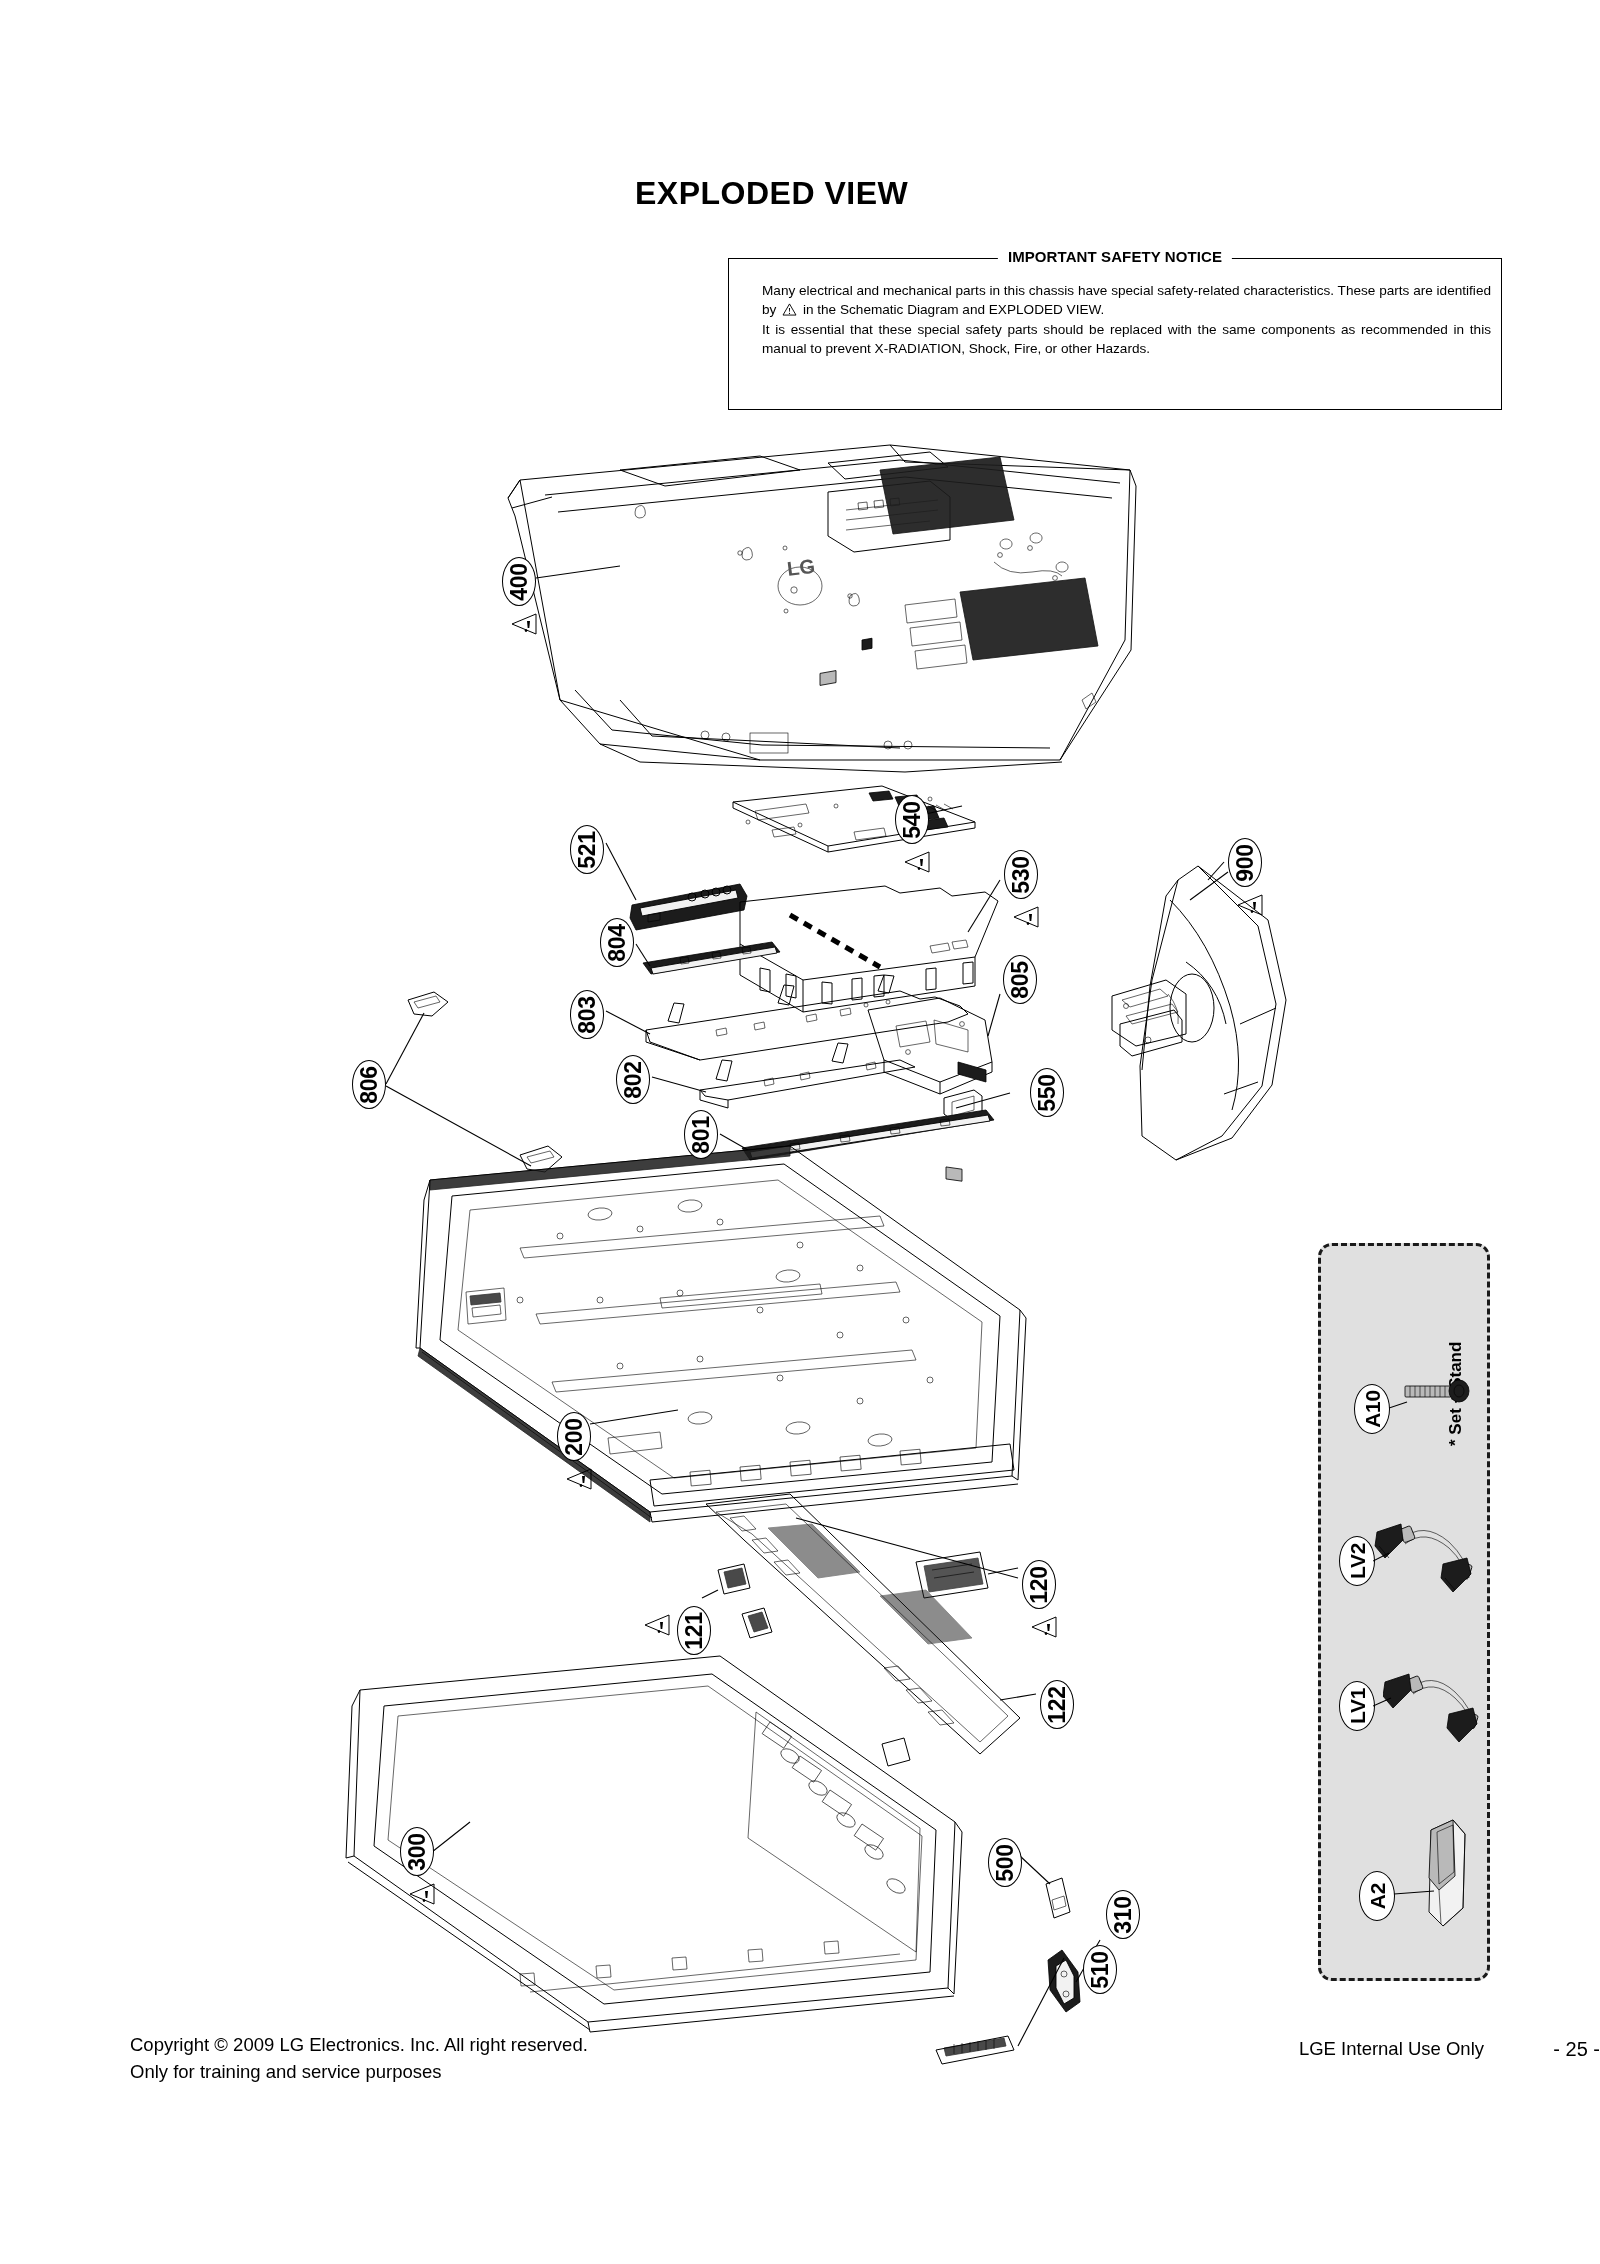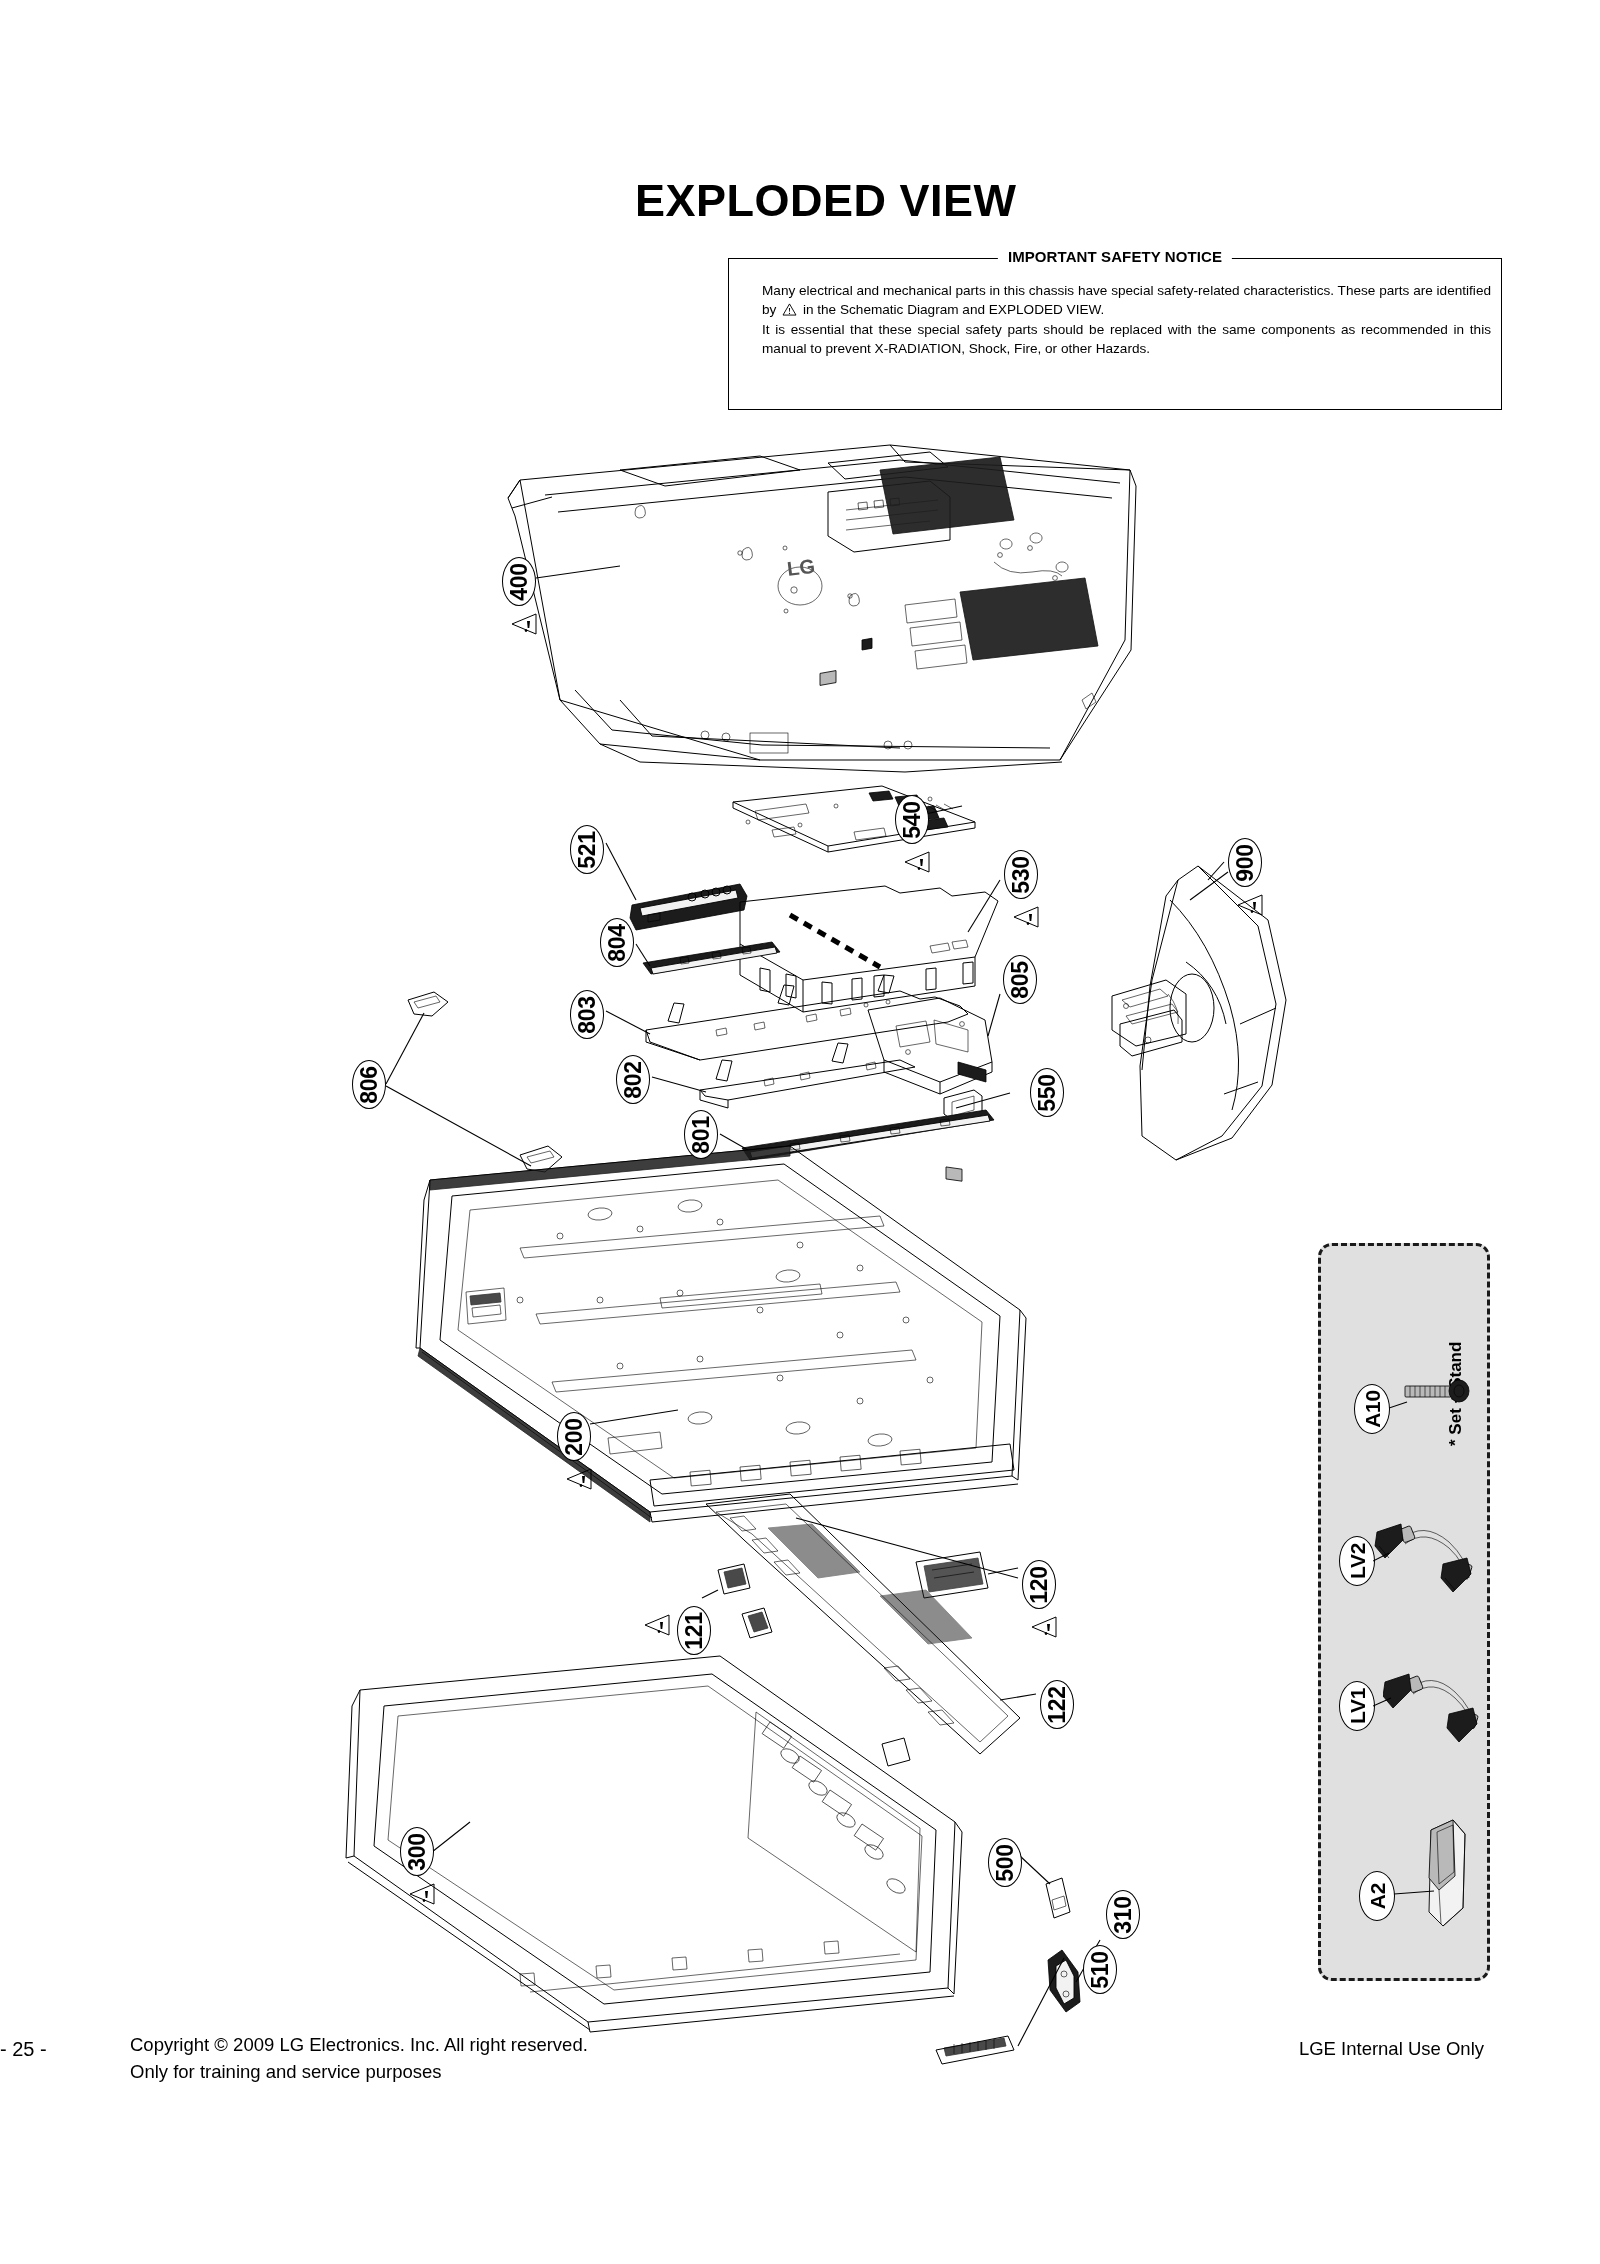--- a/index.html
+++ b/index.html
@@ -18,21 +18,21 @@
     height: 2264px;
     background: #ffffff;
     overflow: hidden;
   }
 
   
   #page-title {
     position: absolute;
     left: 635px;
     top: 175px;
-    font-size: 45px;
+    font-size: 32px;
     font-weight: bold;
     letter-spacing: 0.5px;
     white-space: nowrap;
   }
 
   
   #safety-notice {
     position: absolute;
     left: 728px;
     top: 258px;
@@ -80,21 +80,21 @@
     top: 2032px;
     font-size: 18.5px;
     line-height: 1.45;
     white-space: nowrap;
   }
   #footer-center {
     position: absolute;
     left: 0;
     top: 2038px;
     width: 1600px;
-    text-align: left;
+    text-align: right;
     font-size: 20px;
   }
   #footer-right {
     position: absolute;
     right: 116px;
     top: 2038px;
     font-size: 18.5px;
     white-space: nowrap;
   }
 

